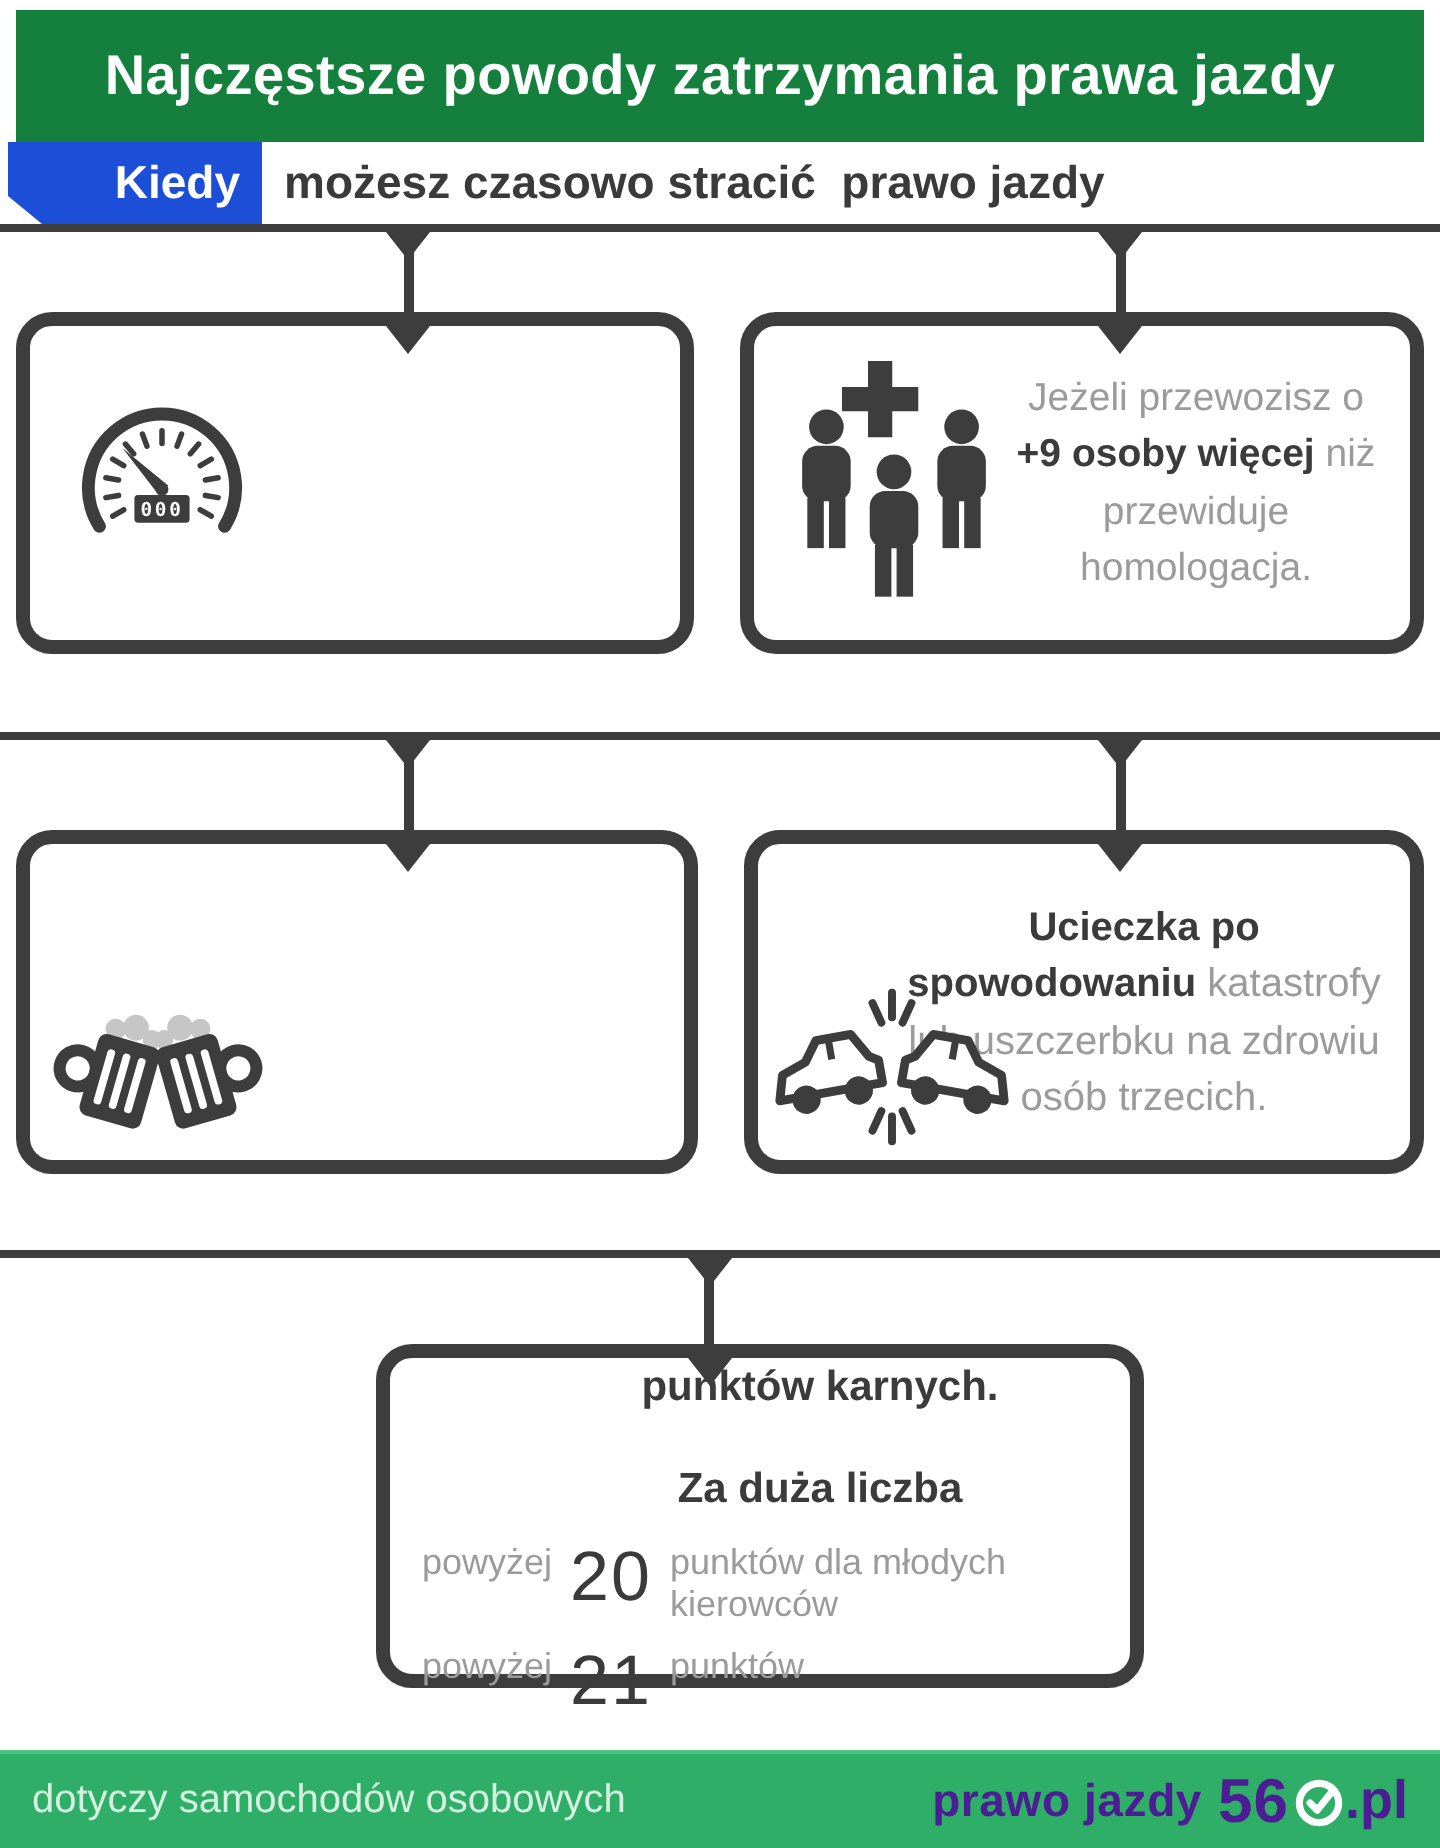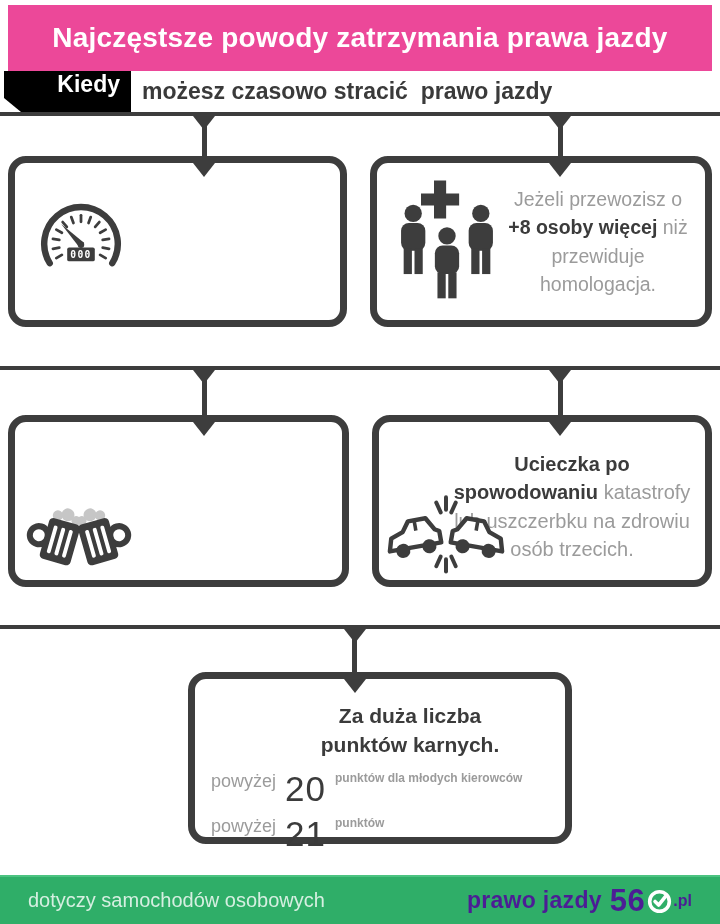--- a/index.html
+++ b/index.html
@@ -1,27 +1,27 @@
 <!DOCTYPE html>
 <html><head>
 <meta charset="utf-8">
 <style>
   * { margin:0; padding:0; box-sizing:border-box; }
   body { background:#e8e8e8; font-family:"Liberation Sans","DejaVu Sans",sans-serif; }
   .page { position:relative; width:720px; height:924px; background:#ffffff; overflow:hidden; margin:0 auto; }
 
   
-  .header { position:absolute; left:8px; top:5px; width:704px; height:66px; background:#ec4899;
+  .header { position:absolute; left:8px; top:5px; width:704px; height:66px; background:#15803d;
             display:flex; align-items:center; justify-content:center; }
   .header-title { color:#fff; font-size:28px; font-weight:700; letter-spacing:.2px; }
 
   
-  .kiedy-box { position:absolute; left:4px; top:71px; width:127px; height:41px; background:#000000;
+  .kiedy-box { position:absolute; left:4px; top:71px; width:127px; height:41px; background:#1d4ed8;
                clip-path:polygon(0 0,100% 0,100% 100%,17px 100%,0 calc(100% - 14px));
-               display:flex; justify-content:flex-end; padding-right:11px; }
+               display:flex; align-items:center; justify-content:flex-end; padding-right:11px; }
   .kiedy-label { color:#fff; font-size:23px; font-weight:700; }
   .sub-text { position:absolute; left:142px; top:71px; height:29px; line-height:41px;
               font-size:23px; font-weight:700; color:#3A3A3A; white-space:pre; }
 
   
   .hline { position:absolute; left:0; width:720px; height:4px; background:#3d3d3d; }
   .vline { position:absolute; width:5px; background:#3d3d3d; }
   .tri   { position:absolute; width:0; height:0;
            border-left:11px solid transparent; border-right:11px solid transparent;
            border-top:14px solid #3d3d3d; }
@@ -33,32 +33,32 @@
   .card-text { flex:1; text-align:center; font-size:19.5px; line-height:1.45; color:#9B9B9B; padding:0 4px; }
   .b { color:#3B3B3B; font-weight:700; }
   .card-text-top { text-align:center; font-size:20px; line-height:1.42; color:#9B9B9B; }
   .icon-bl { position:absolute; }
 
   
   .pts-title { text-align:center; padding-left:60px; font-size:21px; line-height:29px; font-weight:700; color:#3B3B3B; }
   .pts-row { display:flex; align-items:flex-start; margin-left:16px; gap:9px; }
   .pts-pre  { font-size:18px; color:#9B9B9B; }
   .pts-num  { font-size:35px; font-weight:400; color:#3B3B3B; letter-spacing:1px; line-height:1; }
-  .pts-post { font-size:12px; color:#9B9B9B;font-weight:bold; }
+  .pts-post { font-size:18px; color:#9B9B9B; }
 
   
   .footer { position:absolute; left:0; top:875px; width:720px; height:49px; background:#2FAE68;
             border-top:2px solid #4cc381;
-            display:flex; align-items:center; justify-content:space-between; padding:0 28px; }
+            display:flex; align-items:center; justify-content:space-between; padding:0 16px; }
   .footer-note { color:rgba(255,255,255,.8); font-size:20px; }
   .logo { display:flex; align-items:center; color:#4c1d95;margin-left:45px; }
   .logo-p1 { font-size:23px; font-weight:700; letter-spacing:.3px; }
   .logo-p2 { font-size:31px; font-weight:700; margin-left:8px; letter-spacing:.5px; }
   .logo-check { margin:2px 1px 0 2px; display:flex; align-items:center; }
-  .logo-p3 { font-size:16px; font-weight:700; }
+  .logo-p3 { font-size:27px; font-weight:700; }
 
   svg .ink { fill:#3d3d3d; }
   svg .stroke-ink { stroke:#3d3d3d; fill:none; }
 </style>
 </head>
 <body>
 
 <div class="page">
 
   <div class="header">
@@ -119,21 +119,21 @@
               <rect x="85" y="53" width="28" height="32" rx="9"></rect>
             <rect x="88" y="83" width="9.5" height="29"></rect>
               <rect x="100.5" y="83" width="9.5" height="29"></rect>
             <circle cx="60" cy="68" r="10"></circle>
               <rect x="46" y="79" width="28" height="33" rx="9"></rect>
             <rect x="49" y="110" width="9.5" height="30"></rect>
               <rect x="61.5" y="110" width="9.5" height="30"></rect>
           </g>
         </svg>
       </div>
-      <div class="card-text"><span>Jeżeli przewozisz o </span><span class="b">+8 osoby więcej</span><span> niż przewiduje homologacja.</span></div>
+      <div class="card-text"><span>Jeżeli przewozisz o </span><span class="b">+9 osoby więcej</span><span> niż przewiduje homologacja.</span></div>
     </div>
   </div>
 
   <div class="hline" style="top:366px"></div>
   <div class="tri" style="left:193px; top:370px"></div>
   <div class="tri" style="left:549px; top:370px"></div>
   <div class="vline" style="left:202px; top:366px; height:58px"></div>
   <div class="vline" style="left:558px; top:366px; height:58px"></div>
 
   <div class="card" style="left:8px; top:415px; width:341px; height:172px">
@@ -197,22 +197,22 @@
         </g>
       </svg>
     </div>
   </div>
 
   <div class="hline" style="top:625px"></div>
   <div class="tri" style="left:344px; top:629px"></div>
   <div class="vline" style="left:352px; top:625px; height:57px"></div>
 
   <div class="card" style="left:188px; top:672px; width:384px; height:172px">
+    <div class="pts-title">punktów karnych.</div>
     <div class="pts-title" style="margin-top:22px">Za duża liczba</div>
-    <div class="pts-title">punktów karnych.</div>
     <div class="pts-row" style="margin-top:12px">
       <span class="pts-pre">powyżej</span>
       <span class="pts-num">20</span>
       <span class="pts-post">punktów dla młodych kierowców</span>
     </div>
     <div class="pts-row" style="margin-top:10px">
       <span class="pts-pre">powyżej</span>
       <span class="pts-num">21</span>
       <span class="pts-post">punktów</span>
     </div>

